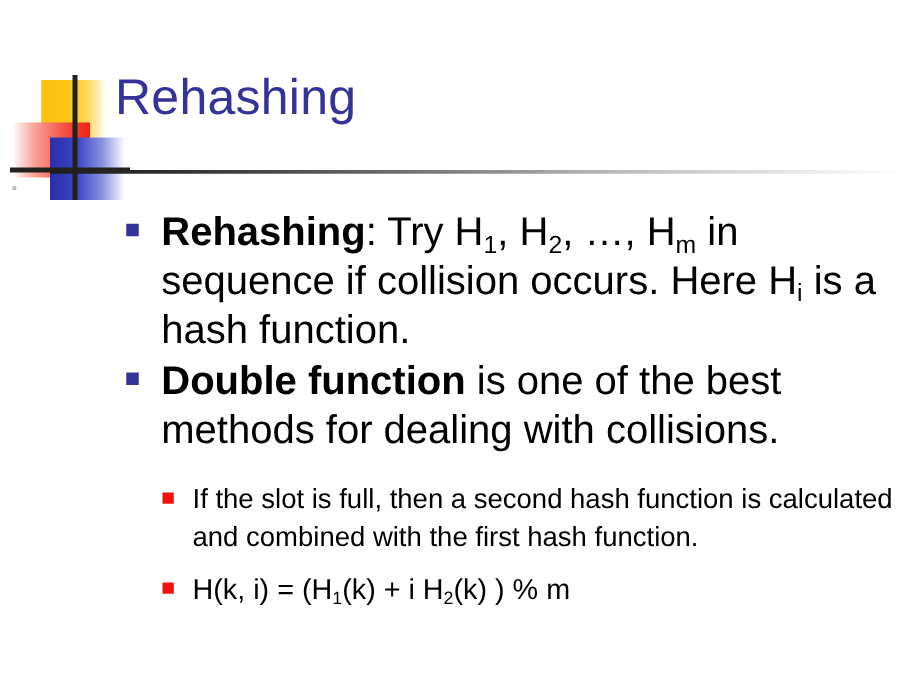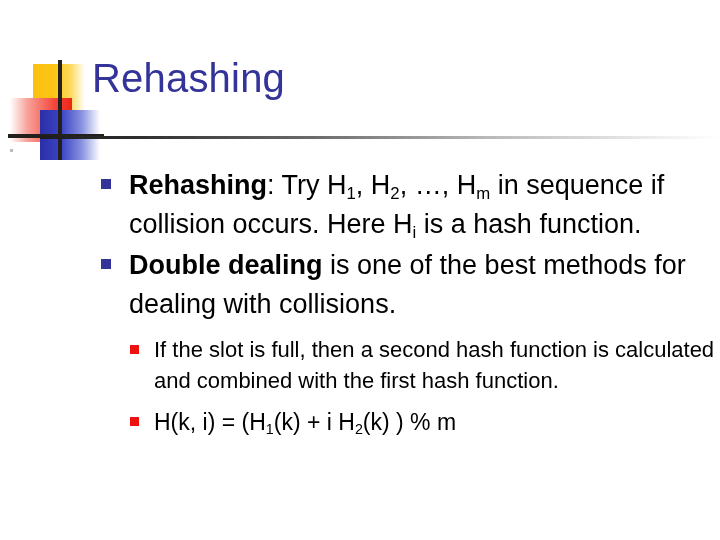--- a/index.html
+++ b/index.html
@@ -98,37 +98,37 @@
   .body {
     position: absolute;
     left: 98px;
     top: 166px;
     width: 622px;
   }
 
   .bullet-l1 {
     position: relative;
     padding-left: 31px;
-    font-size: 27px;
+    font-size: 32px;
     line-height: 39px;
     color: #000000;
     margin-bottom: 2px;
   }
   .bullet-l1 .marker {
     position: absolute;
     left: 3px;
     top: 13px;
     width: 10px;
     height: 10px;
     background: #333399;
   }
   .bullet-l1 b { font-weight: bold; }
 
   .sublist {
-    margin-top: 10px;
+    margin-top: 20px;
     padding-left: 26px;
   }
   .bullet-l2 {
     position: relative;
     padding-left: 30px;
     font-size: 22px;
     line-height: 31px;
     color: #000000;
     margin-bottom: 11px;
   }
@@ -172,21 +172,21 @@
 
 <div class="body">
 
   <div class="bullet-l1">
     <span class="marker"></span>
     <b>Rehashing</b><span>: Try H</span><sub>1</sub><span>, H</span><sub>2</sub><span>, …, H</span><sub>m</sub><span> in sequence if collision occurs. Here H</span><sub>i</sub><span> is a hash function.</span>
   </div>
 
   <div class="bullet-l1">
     <span class="marker"></span>
-    <b>Double dealing</b><span> is one of the best methods for dealing with collisions.</span>
+    <b>Double function</b><span> is one of the best methods for dealing with collisions.</span>
   </div>
 
   <div class="sublist">
 
     <div class="bullet-l2">
       <span class="marker"></span>
       <span>If the slot is full, then a second hash function is calculated and combined with the first hash function.</span>
     </div>
 
     <div class="bullet-l2 serif">

